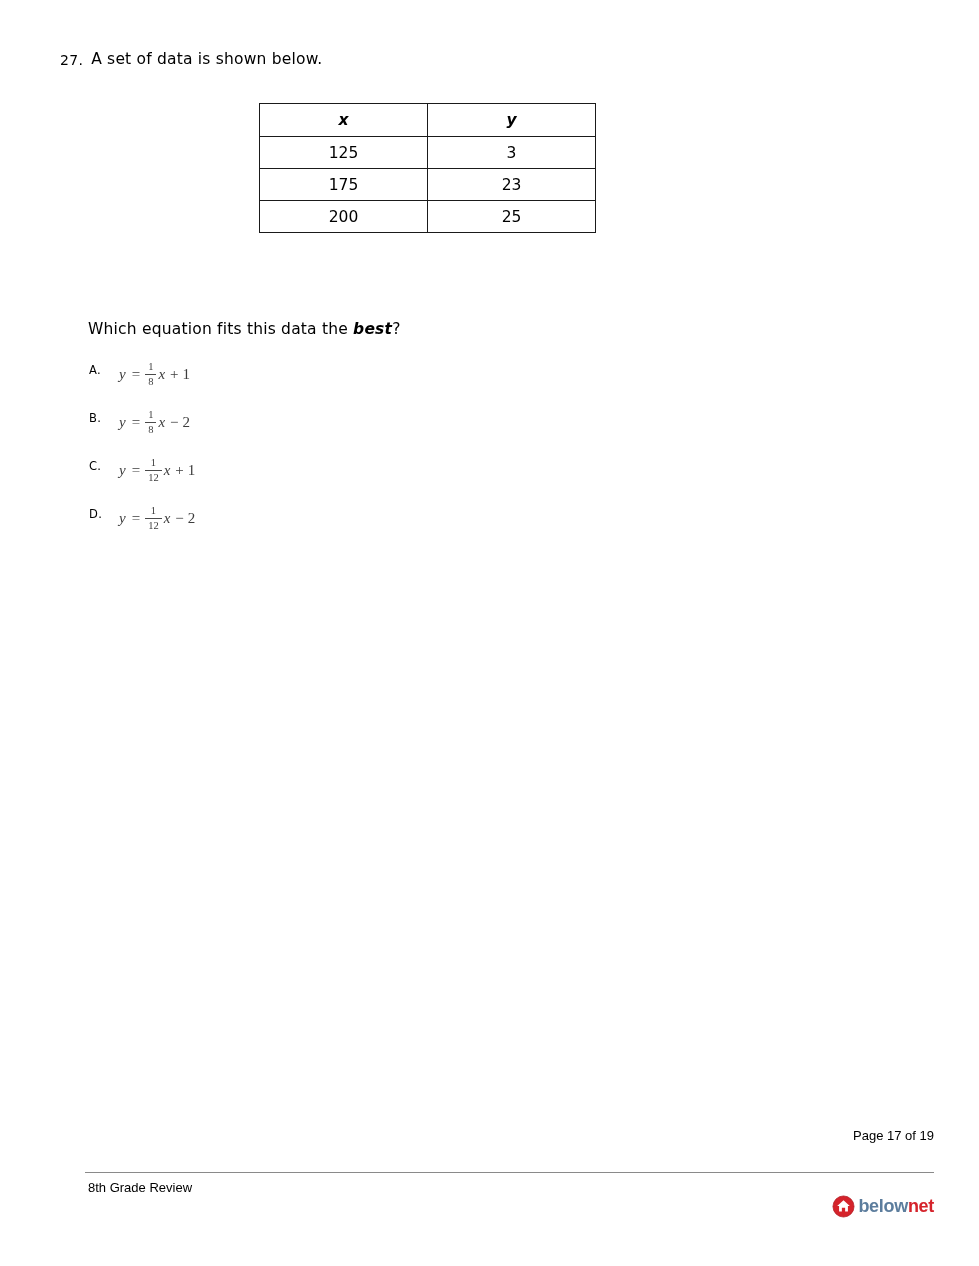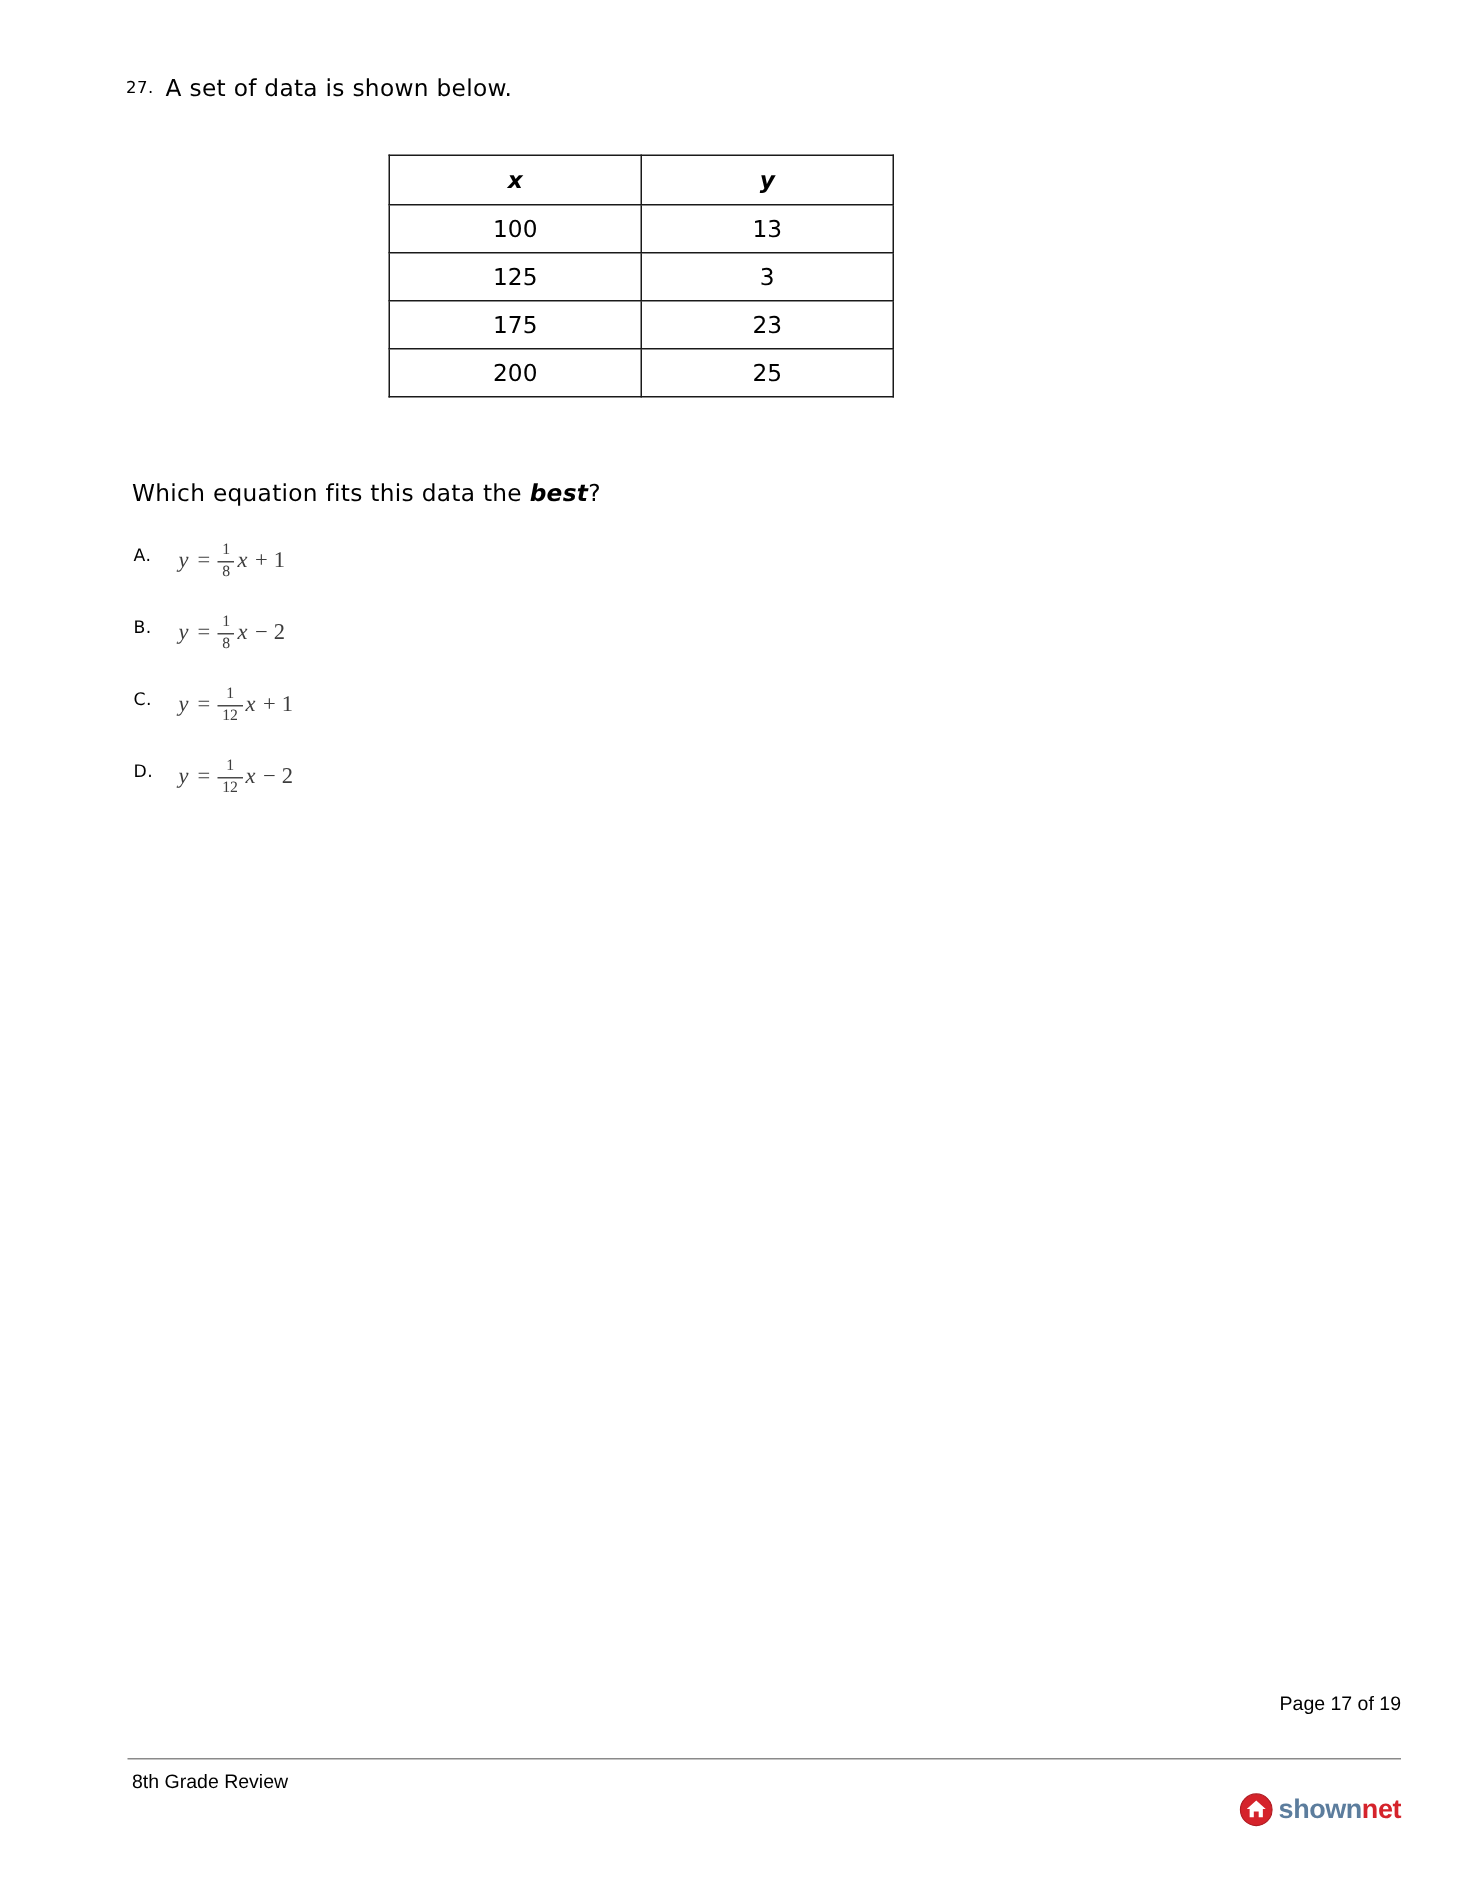--- a/index.html
+++ b/index.html
@@ -10,21 +10,21 @@
     font-family: "DejaVu Sans", sans-serif;
     color: #000;
     overflow: hidden;
   }
 
   
   .question-intro {
     position: absolute; top: 50px; left: 60px;
     display: flex; align-items: flex-start;
   }
-  .q-number { font-size: 11px; padding-top: 2px; letter-spacing: 0.3px; margin-left: 24px; }
+  .q-number { font-size: 14px; padding-top: 2px; letter-spacing: 0.3px; }
   .q-text { font-size: 15.5px; margin-left: 8px; letter-spacing: 0.2px; }
 
   
   table.data-table {
     position: absolute; top: 103px; left: 259px;
     border-collapse: collapse;
     table-layout: fixed;
   }
   table.data-table th, table.data-table td {
     border: 1.4px solid #1a1a1a;
@@ -105,24 +105,20 @@
 
 <table class="data-table">
   <thead>
     <tr>
       <th>x</th>
       <th>y</th>
     </tr>
   </thead>
   <tbody>
     <tr>
-      <td>100</td>
-      <td>13</td>
-    </tr>
-    <tr>
       <td>125</td>
       <td>3</td>
     </tr>
     <tr>
       <td>175</td>
       <td>23</td>
     </tr>
     <tr>
       <td>200</td>
       <td>25</td>
@@ -199,14 +195,14 @@
 <div class="footer-rule"></div>
 <div class="footer-left">8th Grade Review</div>
 <div class="footer-right">Page 17 of 19</div>
 
 <div class="brand-logo">
   <svg class="brand-icon" viewBox="0 0 24 24" aria-hidden="true">
     <circle cx="12" cy="12" r="11" fill="#d5232b"></circle>
     <circle cx="12" cy="12" r="11" fill="none" stroke="#b01d24" stroke-width="0.8"></circle>
     <path d="M12 5.6 L18.6 11.4 L16.6 11.4 L16.6 17.2 L13.7 17.2 L13.7 13.3 L10.3 13.3 L10.3 17.2 L7.4 17.2 L7.4 11.4 L5.4 11.4 Z" fill="#ffffff"></path>
   </svg>
-  <span class="brand-text"><span class="brand-blue">shown</span><span class="brand-red">net</span></span>
+  <span class="brand-text"><span class="brand-blue">below</span><span class="brand-red">net</span></span>
 </div>
 
 </body></html>

